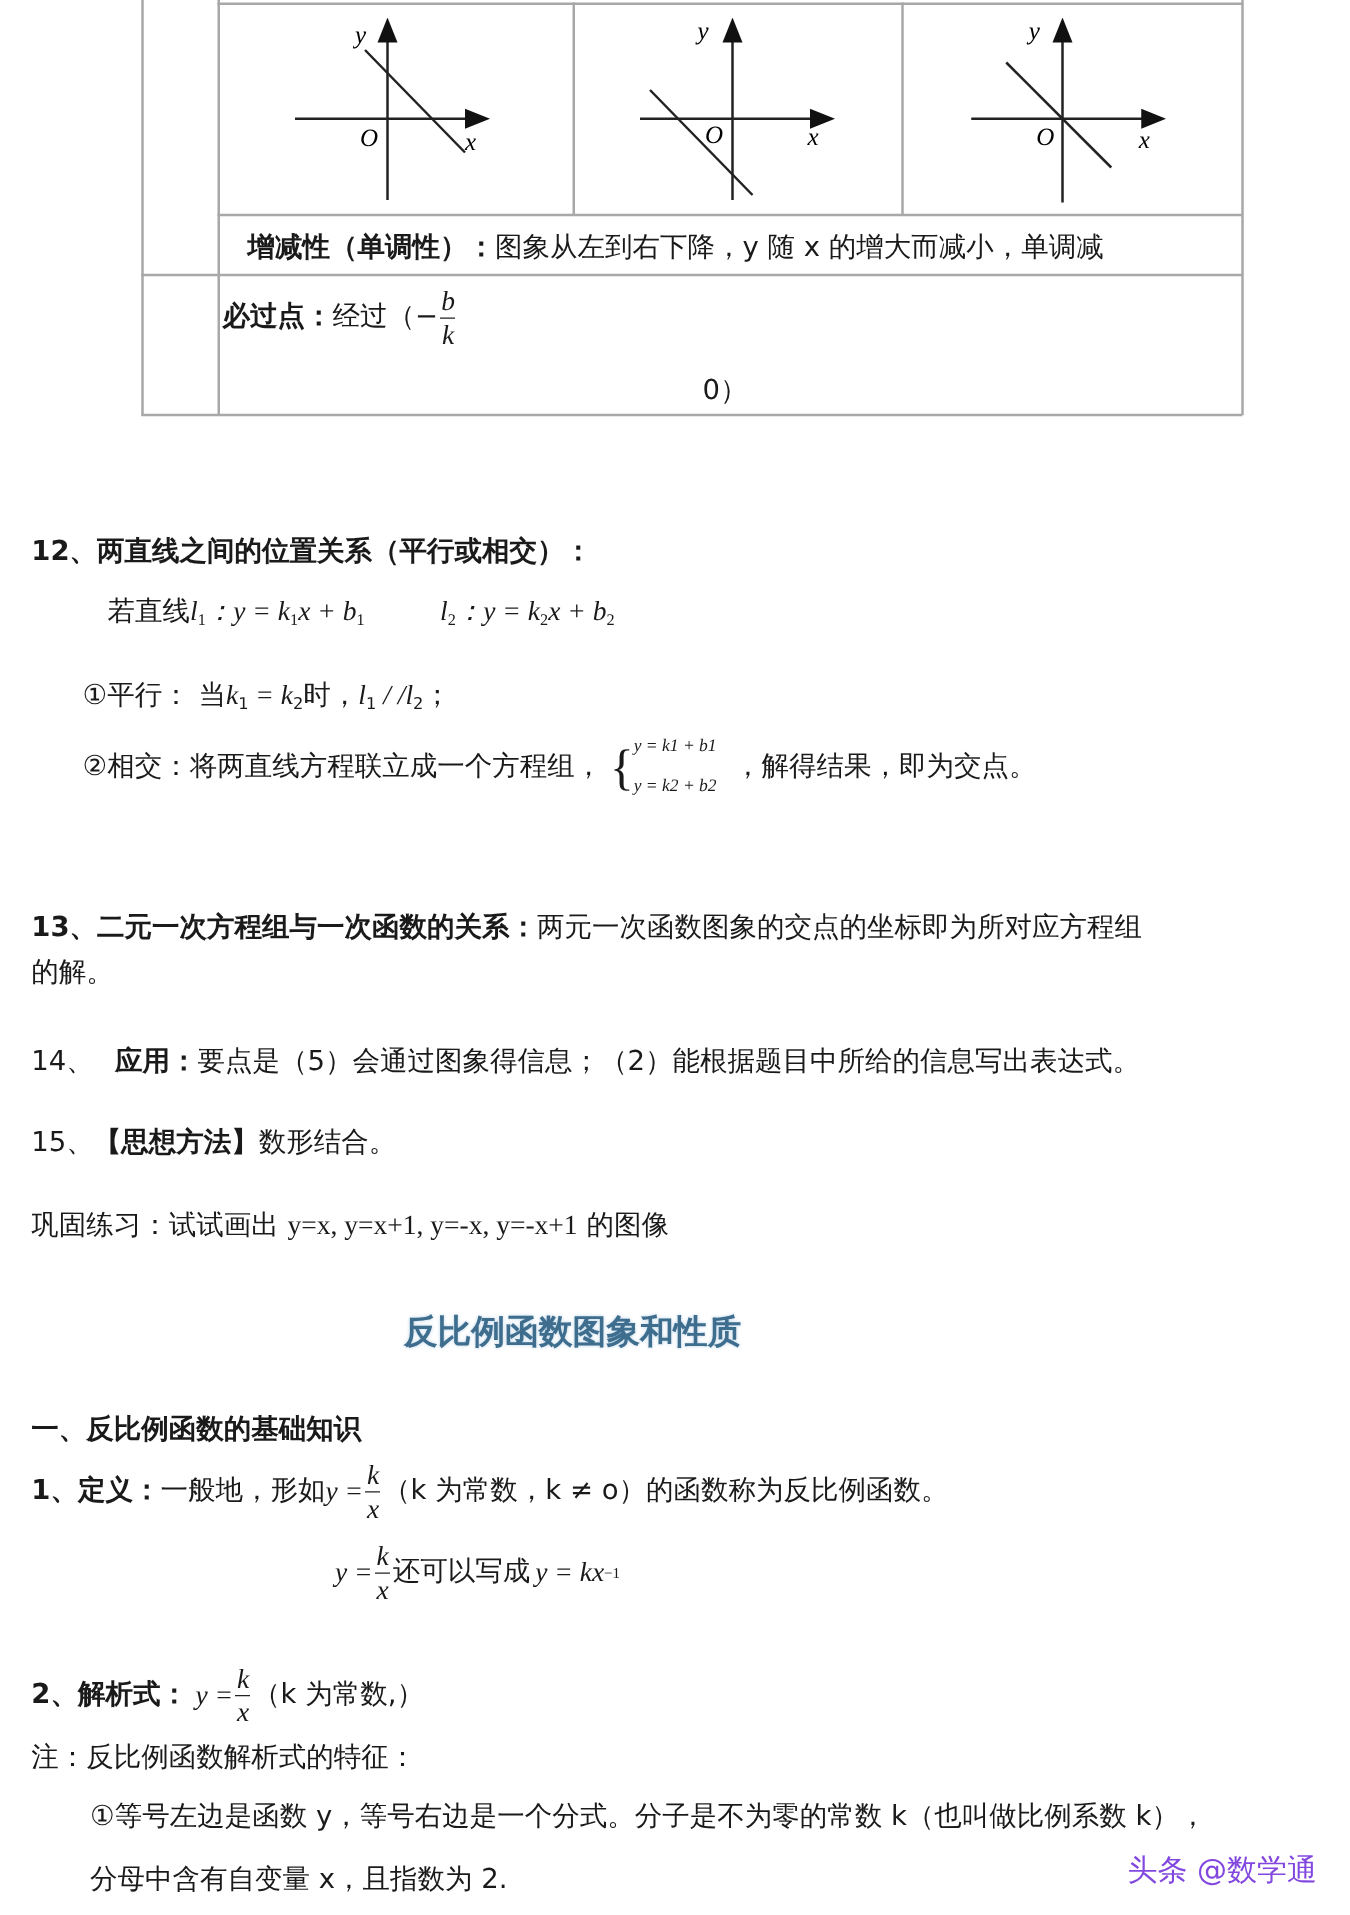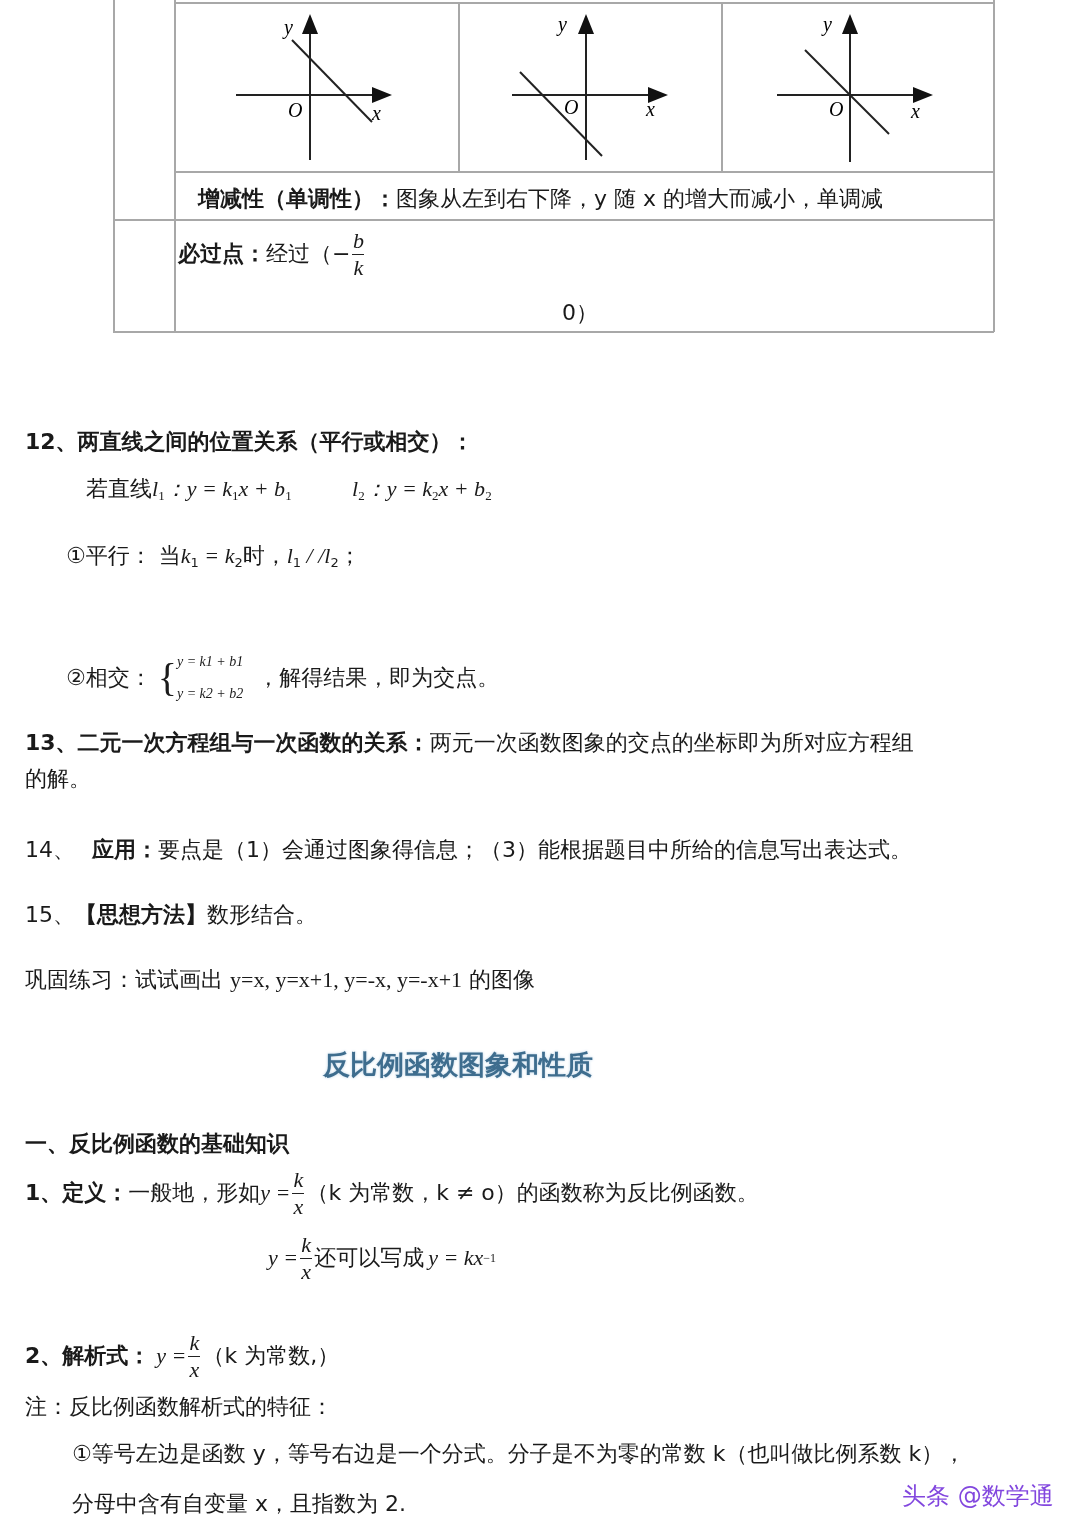--- a/index.html
+++ b/index.html
@@ -106,40 +106,41 @@
 </div>
 <div class="abs txt" style="left:352px;top:478px;font-family:'Liberation Serif',serif;">
   <span class="it">l</span><sub>2</sub><span class="it">：y = k</span><sub>2</sub><span class="it">x + b</span><sub>2</sub>
 </div>
 
 <div class="abs txt" style="left:66px;top:545px;">
   <span>①平行：</span>
   <span class="serif">当</span><span class="it">k</span><sub>1</sub><span class="it"> = k</span><sub>2</sub><span class="serif">时，</span><span class="it">l</span><sub>1</sub><span class="it"> / /l</span><sub>2</sub><span>；</span>
 </div>
 
-<div class="abs txt" style="left:66px;top:648px;display:flex;align-items:center;height:60px;">
+<div class="abs txt" style="left:66px;top:584px;display:flex;align-items:center;height:60px;">
   <span>②相交：</span>
+  <span>将两直线方程联立成一个方程组，</span>
   <span style="display:inline-flex;align-items:center;margin-left:6px;">
     <span style="font-size:40px;font-family:'Liberation Serif',serif;line-height:1;">{</span>
     <span style="display:inline-flex;flex-direction:column;gap:18px;font-size:14px;" class="it">
       <span>y = k1 + b1</span>
       <span>y = k2 + b2</span>
     </span>
   </span>
   <span style="margin-left:14px;">，解得结果，即为交点。</span>
 </div>
 
 <div class="abs txt" style="left:25px;top:732px;">
   <span class="b">13、二元一次方程组与一次函数的关系：</span><span>两元一次函数图象的交点的坐标即为所对应方程组</span>
 </div>
 <div class="abs txt" style="left:25px;top:768px;">的解。</div>
 
 <div class="abs txt" style="left:25px;top:839px;">
   <span>14、</span>
-  <span class="b" style="margin-left:10px;">应用：</span><span>要点是（1）会通过图象得信息；（3）能根据题目中所给的信息写出表达式。</span>
+  <span class="b" style="margin-left:10px;">应用：</span><span>要点是（5）会通过图象得信息；（2）能根据题目中所给的信息写出表达式。</span>
 </div>
 
 <div class="abs txt" style="left:25px;top:904px;">
   <span>15、</span><span class="b">【思想方法】</span><span>数形结合。</span>
 </div>
 
 <div class="abs txt" style="left:25px;top:969px;">
   <span>巩固练习：</span><span>试试画出 </span><span class="serif">y=x, y=x+1, y=-x, y=-x+1</span><span> 的图像</span>
 </div>
 

